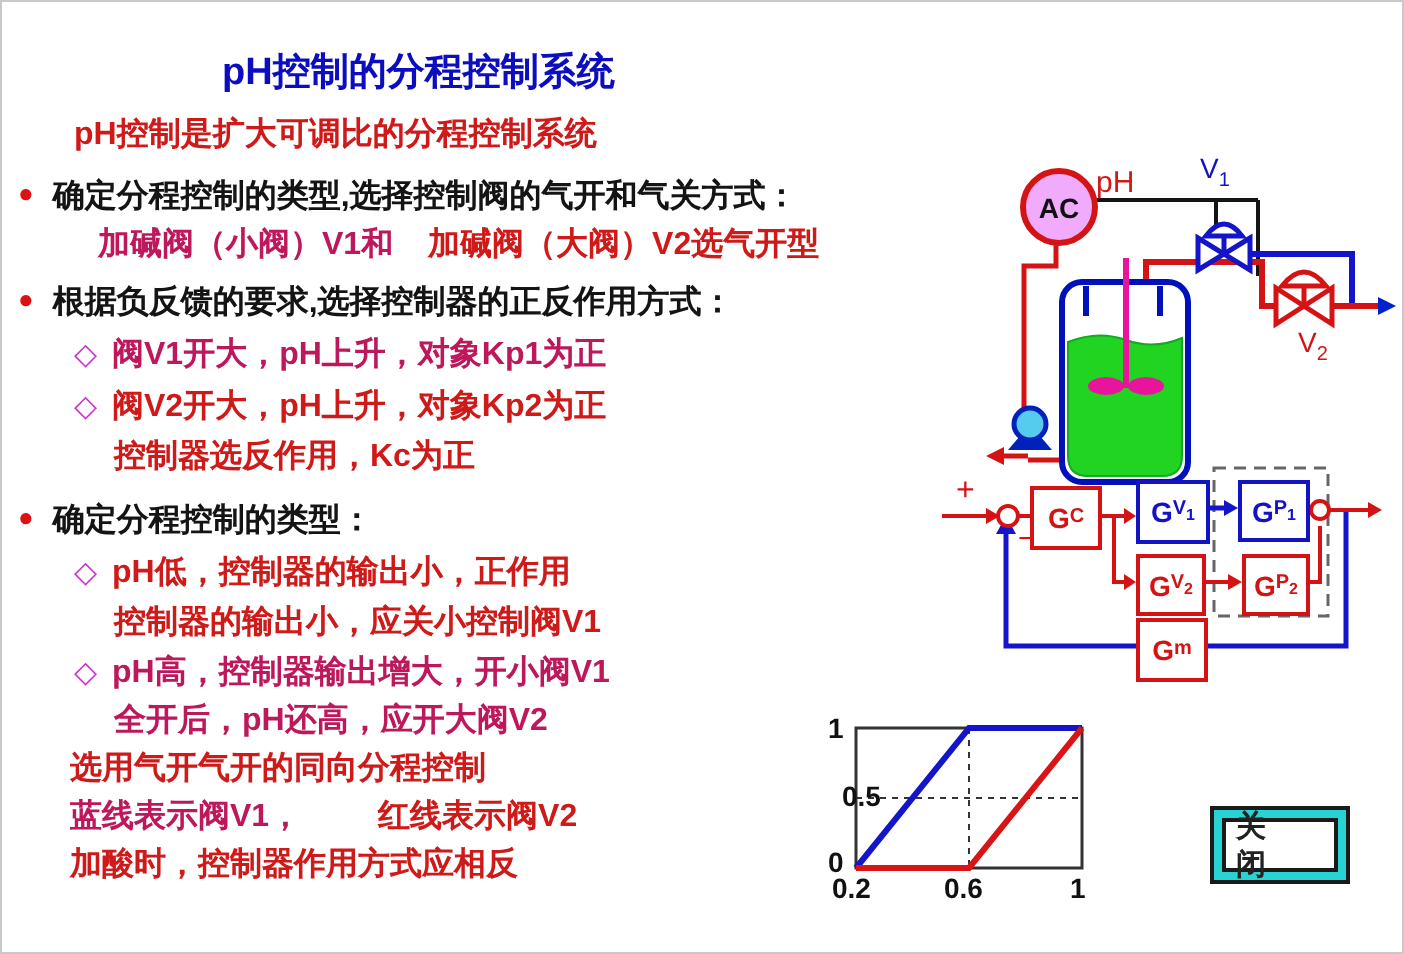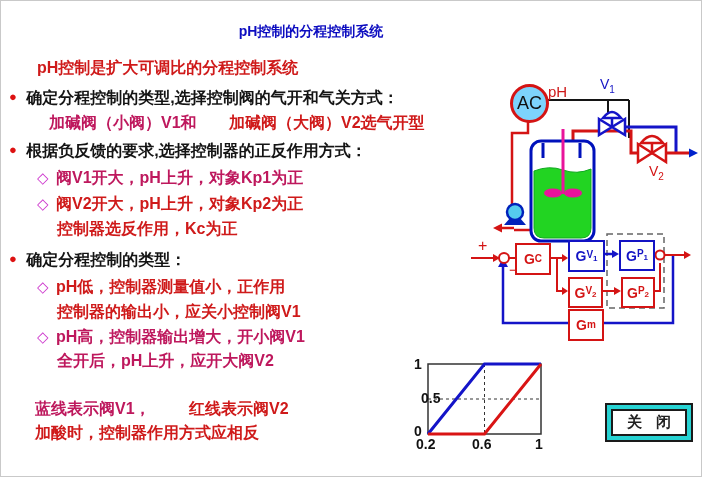--- a/index.html
+++ b/index.html
@@ -2,34 +2,34 @@
 <html><head>
 <meta charset="utf-8">
 <style>
   html,body{margin:0;padding:0;background:#888;}
   #stage{position:relative;width:702px;height:477px;background:#ffffff;overflow:hidden;
          font-family:"Liberation Sans","DejaVu Sans",sans-serif;border:1px solid #c9c9c9;box-sizing:border-box;}
   .line{position:absolute;white-space:nowrap;font-weight:bold;font-size:16px;line-height:20px;text-align:center;}
   .black{color:#141414}.blue{color:#be185d}.red{color:#cf1a1a}
   .bullet{color:#dd1111;font-size:13px;margin-right:5px;vertical-align:2px;}
   .diamond{color:#cc33cc;margin-right:3px;font-size:15px;}
-  #title{position:absolute;left:110px;top:22px;width:400px;text-align:center;
-         font-size:14px;font-weight:bold;color:#0d0dc0;}
+  #title{position:absolute;left:110px;top:22px;width:400px;text-align:left;
+         font-size:19px;font-weight:bold;color:#0d0dc0;}
   .blk{position:absolute;background:#fff;display:flex;align-items:center;justify-content:center;
        font-weight:bold;font-size:14px;line-height:1;}
   .blk.bblue{border:2.5px solid #1313c4;color:#1313c4;}
   .blk.bred{border:2.5px solid #d41414;color:#d41414;}
   .blk sub{font-size:10px;}
   .blk sub sub{font-size:8px;}
   .dlabel{position:absolute;font-weight:normal;white-space:nowrap;}
   #ac-circle{position:absolute;left:509px;top:83px;width:33px;height:33px;border:3px solid #d41414;
-             border-radius:50%;background:#7dd3fc;color:#111;font-weight:normal;font-size:18px;
+             border-radius:50%;background:#f0abfc;color:#111;font-weight:bold;font-size:14px;
              display:flex;align-items:center;justify-content:center;}
   .tick{position:absolute;font-weight:bold;color:#111;font-size:14px;white-space:nowrap;}
-  #close-btn{position:absolute;left:604px;top:402px;width:88px;height:39px;background:#27d3d3;
+  #close-btn{position:absolute;left:604px;top:402px;width:70px;height:39px;background:#27d3d3;
              border:2px solid #1a1a1a;box-sizing:border-box;cursor:pointer;}
   #close-btn .inner{position:absolute;left:4px;top:4px;right:4px;bottom:4px;background:#fff;
              border:2px solid #1a1a1a;display:flex;align-items:center;justify-content:center;
              font-size:15px;font-weight:bold;color:#222;letter-spacing:5px;padding-left:5px;box-sizing:border-box;}
   svg{position:absolute;left:0;top:0;}
 </style>
 </head>
 <body>
 
 <div id="stage">
@@ -113,21 +113,21 @@
 
   <div class="line red" style="left:36px;top:57px">
     <span>pH控制是扩大可调比的分程控制系统</span></div>
 
   <div class="line" style="left:8px;top:86px">
     <span class="bullet">●</span>
     <span class="black">确定分程控制的类型,选择控制阀的气开和气关方式：</span></div>
 
   <div class="line" style="left:48px;top:112px">
     <span class="blue">加碱阀（小阀）V1和</span>
-    <span class="red" style="margin-left:28px">加碱阀（大阀）V2选气开型</span></div>
+    <span class="red" style="margin-left:13px">加碱阀（大阀）V2选气开型</span></div>
 
   <div class="line" style="left:8px;top:139px">
     <span class="bullet">●</span>
     <span class="black">根据负反馈的要求,选择控制器的正反作用方式：</span></div>
 
   <div class="line" style="left:36px;top:167px">
     <span class="diamond">◇</span>
     <span class="blue">阀V1开大，pH上升，对象Kp1为正</span></div>
 
   <div class="line" style="left:36px;top:193px">
@@ -136,32 +136,34 @@
 
   <div class="line" style="left:8px;top:248px">
     <span class="bullet">●</span>
     <span class="black">确定分程控制的类型：</span></div>
 
   <div class="line red" style="left:56px;top:218px">
     <span>控制器选反作用，Kc为正</span></div>
 
   <div class="line" style="left:36px;top:276px">
     <span class="diamond">◇</span>
-    <span class="red">pH低，控制器测量值小，正作用</span></div>
+    <span class="red">pH低，控制器的输出小，正作用</span></div>
 
   <div class="line red" style="left:56px;top:301px">
     <span>控制器的输出小，应关小控制阀V1</span></div>
 
   <div class="line" style="left:36px;top:326px">
     <span class="diamond">◇</span>
     <span class="blue">pH高，控制器输出增大，开小阀V1</span></div>
 
   <div class="line blue" style="left:56px;top:350px">
-    <span>全开后，pH上升，应开大阀V2</span></div>
-
+    <span>全开后，pH还高，应开大阀V2</span></div>
+
+  <div class="line red" style="left:34px;top:374px">
+    <span>选用气开气开的同向分程控制</span></div>
 
   <div class="line" style="left:34px;top:398px">
     <span class="blue">蓝线表示阀V1，</span>
     <span class="red" style="margin-left:34px">红线表示阀V2</span></div>
 
   <div class="line red" style="left:34px;top:422px">
     <span>加酸时，控制器作用方式应相反</span></div>
 
   <div id="ac-circle">
     <span>AC</span>

